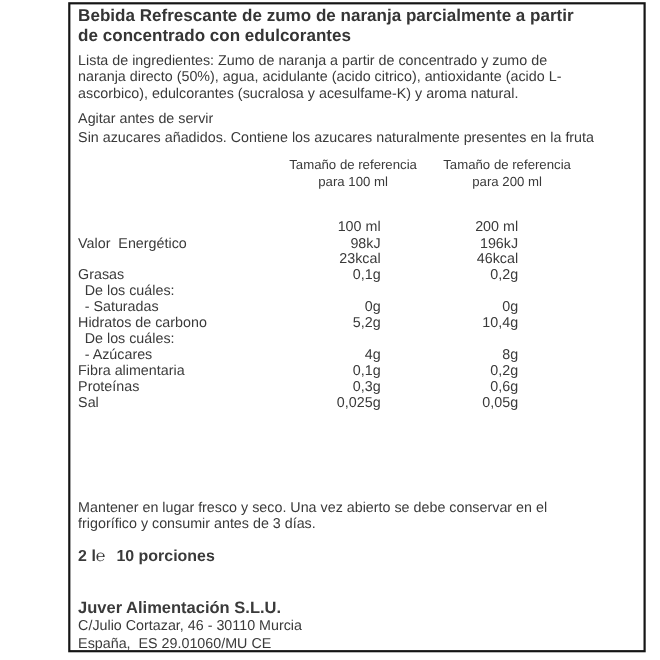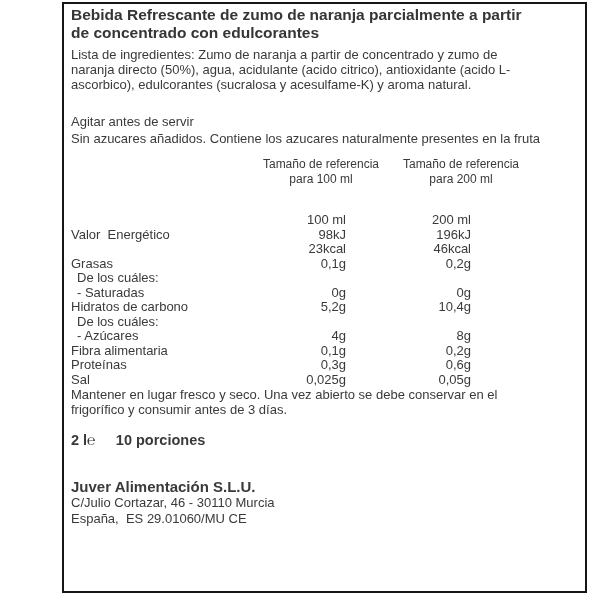--- a/index.html
+++ b/index.html
@@ -17,44 +17,44 @@
     background:#ffffff;
     padding:2px 2px 0 7px;
     overflow:hidden;
   }
   .title {
     font-size:15.5px; line-height:17.5px; font-weight:bold;
     width:462px; color:#353535;
   }
   .body-text { font-size:13px; line-height:15px; width:458px; }
   .ingredients { margin-top:6px; }
-  .shake { margin-top:22px; white-space:nowrap; }
+  .shake { margin-top:8px; white-space:nowrap; }
   .nosugar { margin-top:2px; white-space:nowrap; }
 
   .nheader {
     margin-top:11px;
     display:grid; grid-template-columns:180px 140px 140px;
     font-size:12px; line-height:15px;
   }
   .hcenter { text-align:center; }
 
   .nrows { margin-top:26px; }
   .nrow {
     display:grid; grid-template-columns:180px 140px 140px;
     font-size:13px; line-height:14.5px;
   }
   .nrow .indent { padding-left:6px; }
   .v1 { text-align:right; padding-right:45px; }
   .v2 { text-align:right; padding-right:60px; }
 
-  .storage { }
+  .storage { margin-top:80px; }
 
   .quantity {
     margin-top:14px; font-weight:bold; font-size:14.5px; line-height:18px;
-    display:flex; gap:20px; align-items:baseline;
+    display:flex; gap:10px; align-items:baseline;
   }
 
   .manufacturer { margin-top:30px; }
   .mname { font-weight:bold; font-size:15px; line-height:16px; }
   .maddr { font-size:13px; line-height:15.5px; white-space:nowrap; }
 </style>
 </head>
 <body>
 
 <div class="page">

